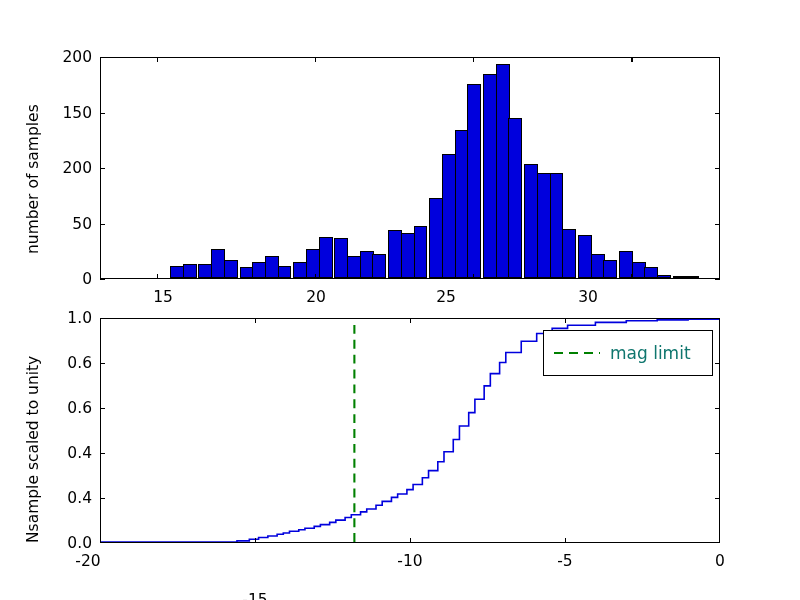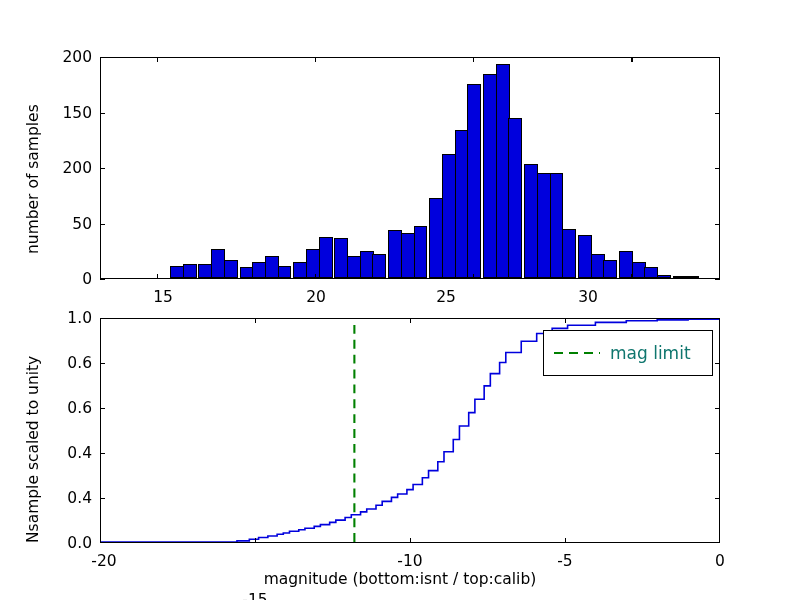--- a/index.html
+++ b/index.html
@@ -261,23 +261,22 @@
       <div class="tickmark tick-h" style="top: 318px; left: 715px;"></div>
     </div>
 
   <div class="tick-label tick-y" style="left:40px; top:543px; width:52px;">0.0</div>
   <div class="tick-label tick-y" style="left:40px; top:498px; width:52px;">0.4</div>
   <div class="tick-label tick-y" style="left:40px; top:453px; width:52px;">0.4</div>
   <div class="tick-label tick-y" style="left:40px; top:408px; width:52px;">0.6</div>
   <div class="tick-label tick-y" style="left:40px; top:363px; width:52px;">0.6</div>
   <div class="tick-label tick-y" style="left:40px; top:318px; width:52px;">1.0</div>
 
-  <div class="tick-label tick-x" style="left:104px; top:552px;">-20</div>
+  <div class="tick-label tick-x" style="left:88px; top:552px;">-20</div>
   <div class="tick-label tick-x" style="left:255px; top:552px;margin-top:39px;">-15</div>
   <div class="tick-label tick-x" style="left:410px; top:552px;">-10</div>
   <div class="tick-label tick-x" style="left:565px; top:552px;">-5</div>
   <div class="tick-label tick-x" style="left:720px; top:552px;">0</div>
 
   <div class="axis-title ylabel" style="left:24px; top:543px;">Nsample scaled to unity</div>
 
-  <div class="axis-title" style="left:0; top:570px; width:800px; text-align:center;">magnitude (bottom:isnt / top:calib)</div>
 
 </div>
 
 </body></html>

